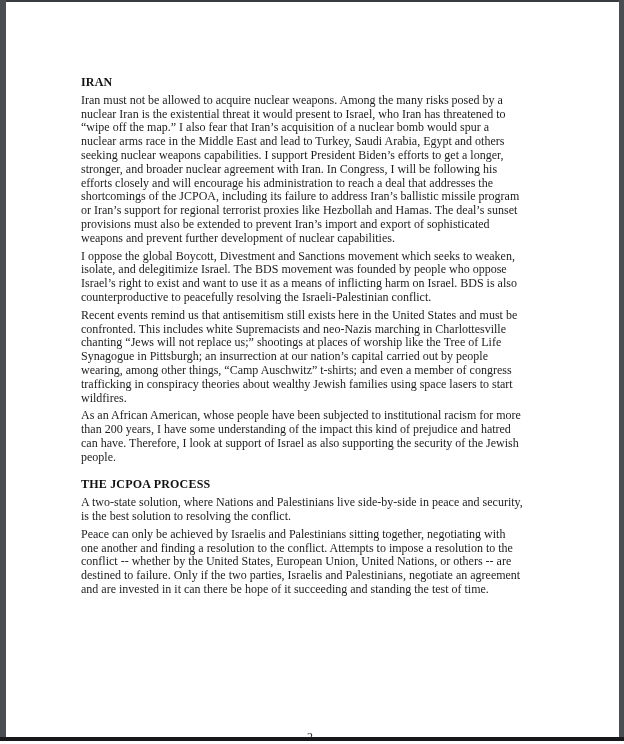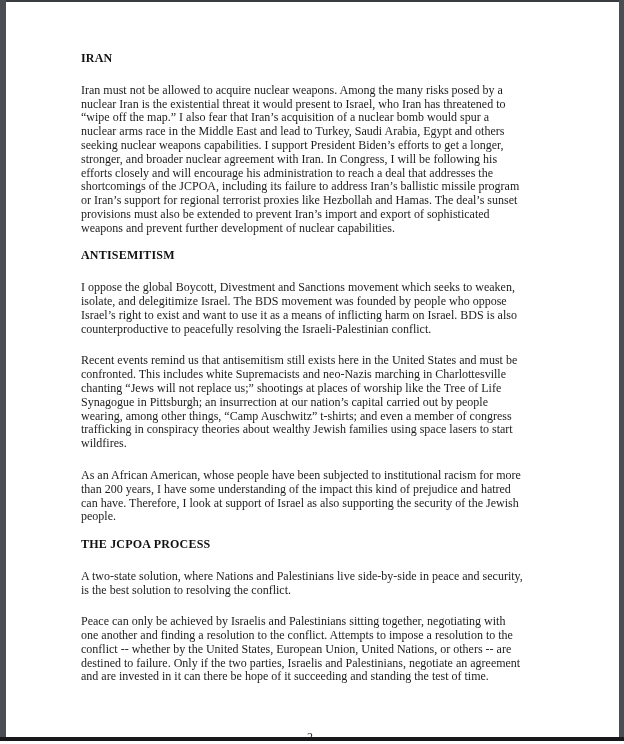--- a/index.html
+++ b/index.html
@@ -30,38 +30,38 @@
     width: 624px; height: 2px;
     z-index: 3;
   }
   .bar-bottom {
     position: absolute; left: 0; top: 737px;
     width: 624px; height: 4px;
     z-index: 3;
   }
   #content {
     position: absolute;
-    left: 81px; top: 52px;
+    left: 81px; top: 76px;
     width: 468px;
     font-size: 12px;
     line-height: 13.8px;
     color: #1c1c1c;
     z-index: 1;
   }
   .section-heading {
     font-weight: bold;
     color: #111111;
     margin-top: 13.8px;
     letter-spacing: 0.2px;
   }
   .section:first-child .section-heading {
     margin-top: 0;
   }
   .paragraph {
-    margin-top: 18px;
+    margin-top: 4px;
     white-space: pre;
   }
   #page-number {
     position: absolute;
     left: 307px; top: 730px;
     font-size: 12px;
     color: #2a2a2a;
     z-index: 2;
   }
 </style>
@@ -83,21 +83,20 @@
 nuclear arms race in the Middle East and lead to Turkey, Saudi Arabia, Egypt and others
 seeking nuclear weapons capabilities. I support President Biden’s efforts to get a longer,
 stronger, and broader nuclear agreement with Iran. In Congress, I will be following his
 efforts closely and will encourage his administration to reach a deal that addresses the
 shortcomings of the JCPOA, including its failure to address Iran’s ballistic missile program
 or Iran’s support for regional terrorist proxies like Hezbollah and Hamas. The deal’s sunset
 provisions must also be extended to prevent Iran’s import and export of sophisticated
 weapons and prevent further development of nuclear capabilities.</div>
       </div>
       <div class="section">
-        <div class="section-heading">ANTISEMITISM</div>
         <div class="paragraph">I oppose the global Boycott, Divestment and Sanctions movement which seeks to weaken,
 isolate, and delegitimize Israel. The BDS movement was founded by people who oppose
 Israel’s right to exist and want to use it as a means of inflicting harm on Israel. BDS is also
 counterproductive to peacefully resolving the Israeli-Palestinian conflict.</div>
         <div class="paragraph">Recent events remind us that antisemitism still exists here in the United States and must be
 confronted. This includes white Supremacists and neo-Nazis marching in Charlottesville
 chanting “Jews will not replace us;” shootings at places of worship like the Tree of Life
 Synagogue in Pittsburgh; an insurrection at our nation’s capital carried out by people
 wearing, among other things, “Camp Auschwitz” t-shirts; and even a member of congress
 trafficking in conspiracy theories about wealthy Jewish families using space lasers to start

